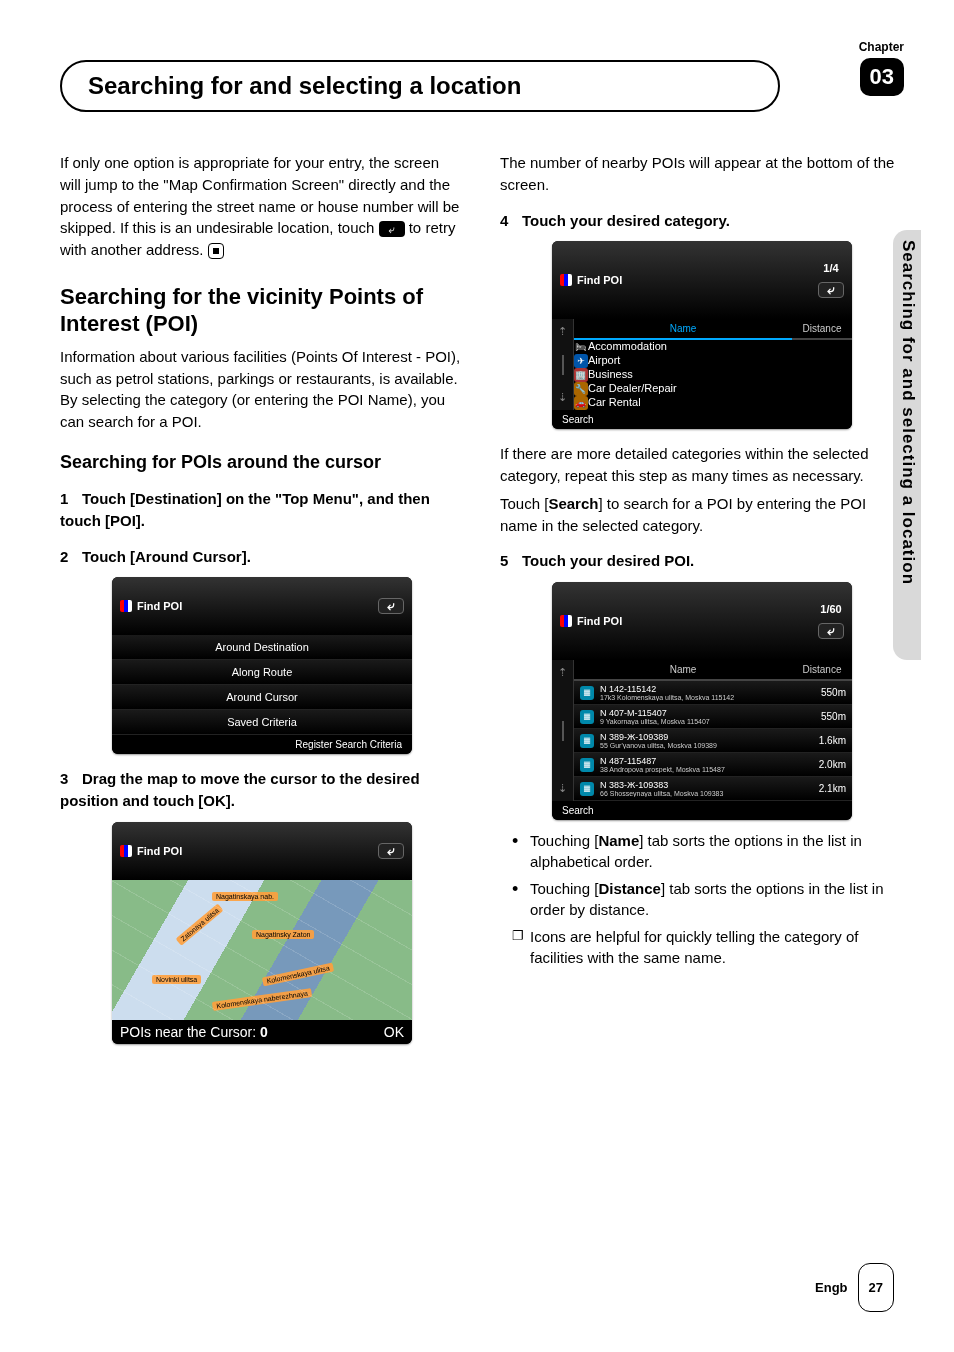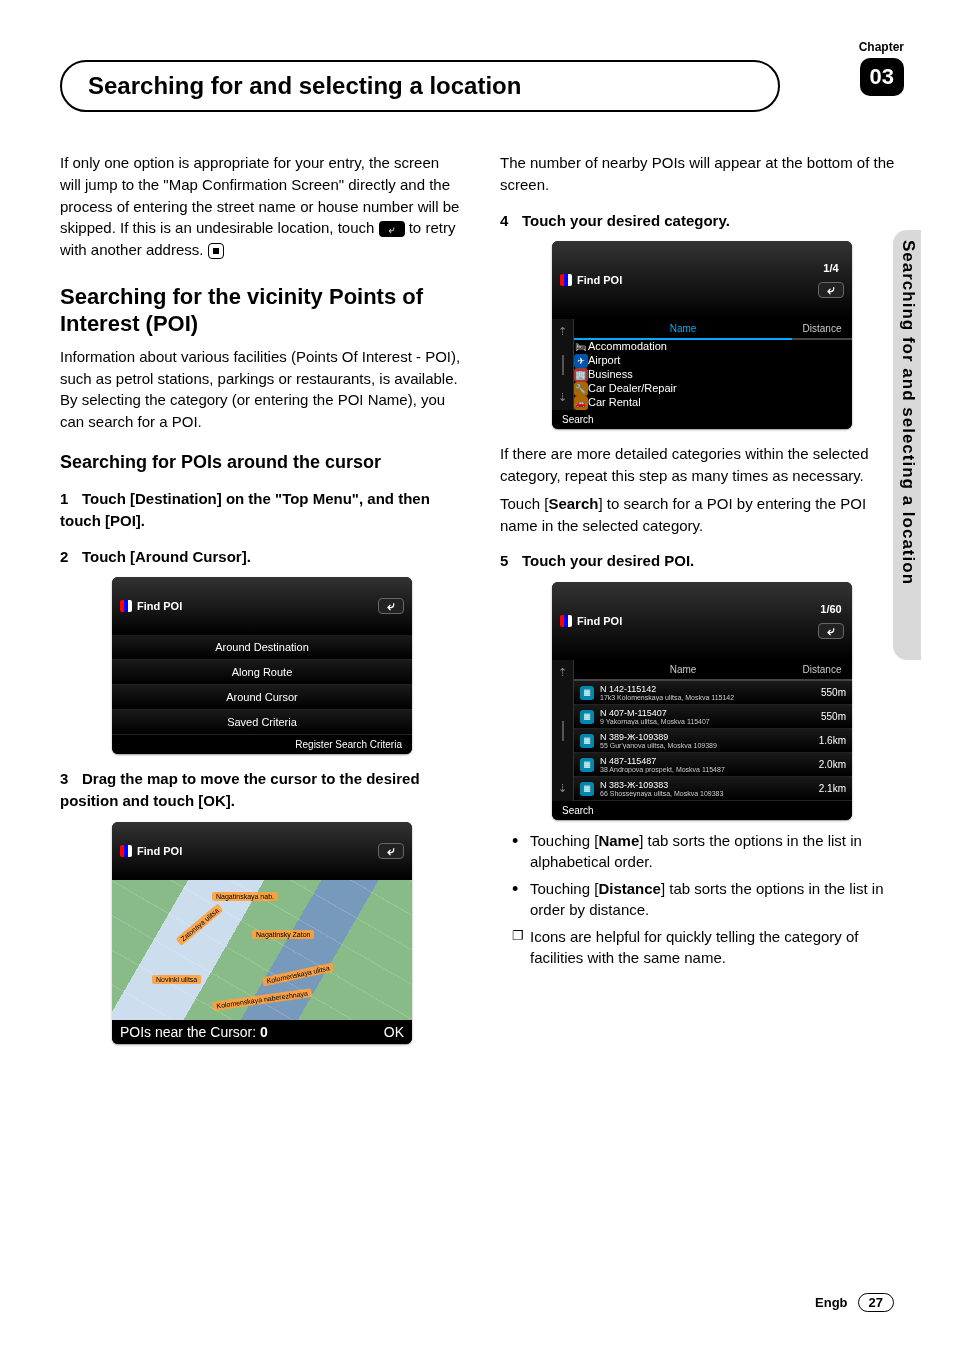--- a/index.html
+++ b/index.html
@@ -234,21 +234,21 @@
     bottom: 40px;
     right: 60px;
     font-size: 13px;
     display:flex;
     align-items:center;
     gap: 10px;
   }
   .page-num {
     border: 1.5px solid #000;
     border-radius: 12px;
-    padding: 1px 10px;
+    padding: 16px 10px;
     font-weight: bold;
   }
 </style>
 </head>
 <body>
 
 
 
 <div class="chapter-label">Chapter</div>
 <div class="chapter-num">03</div>

